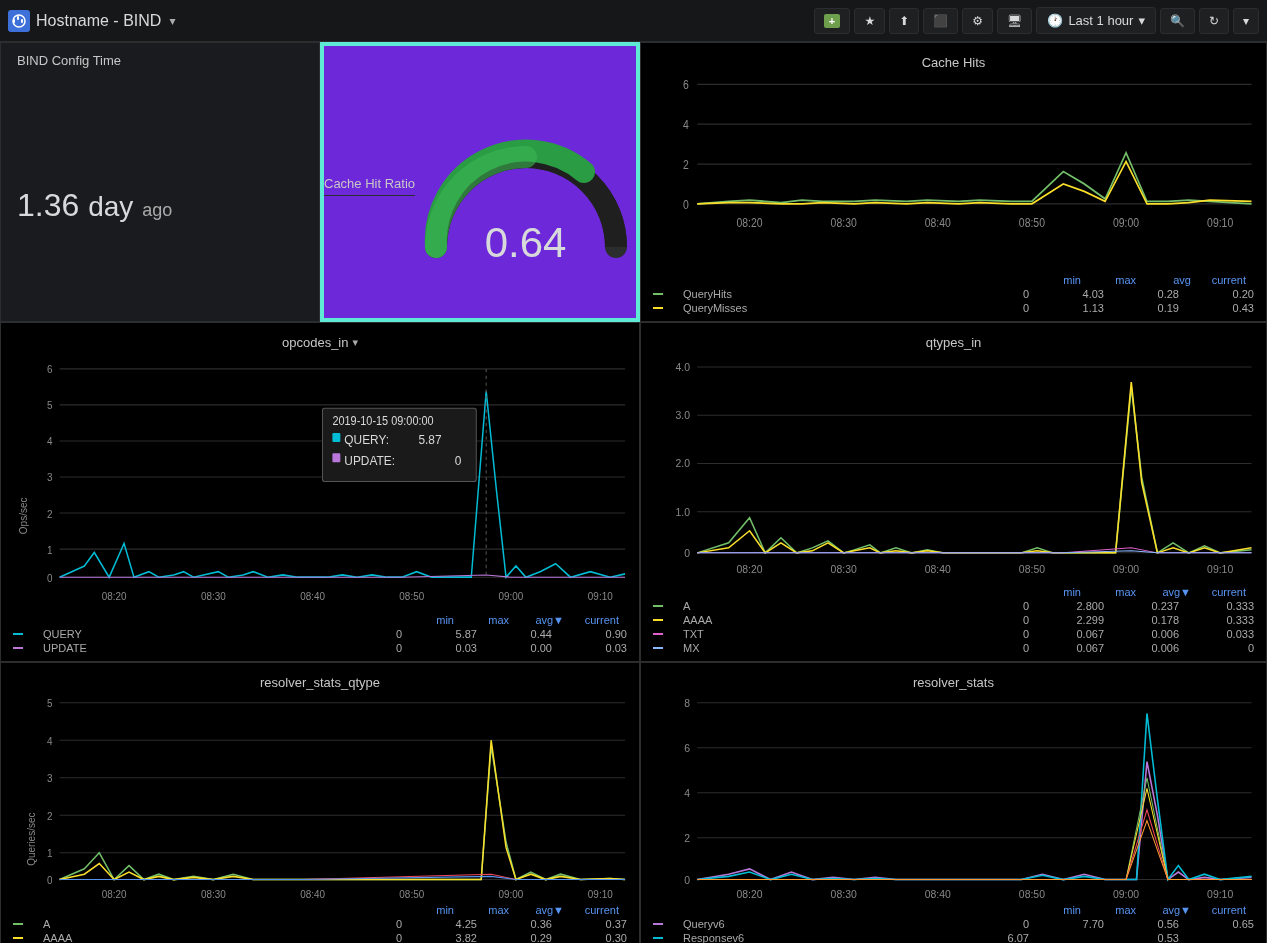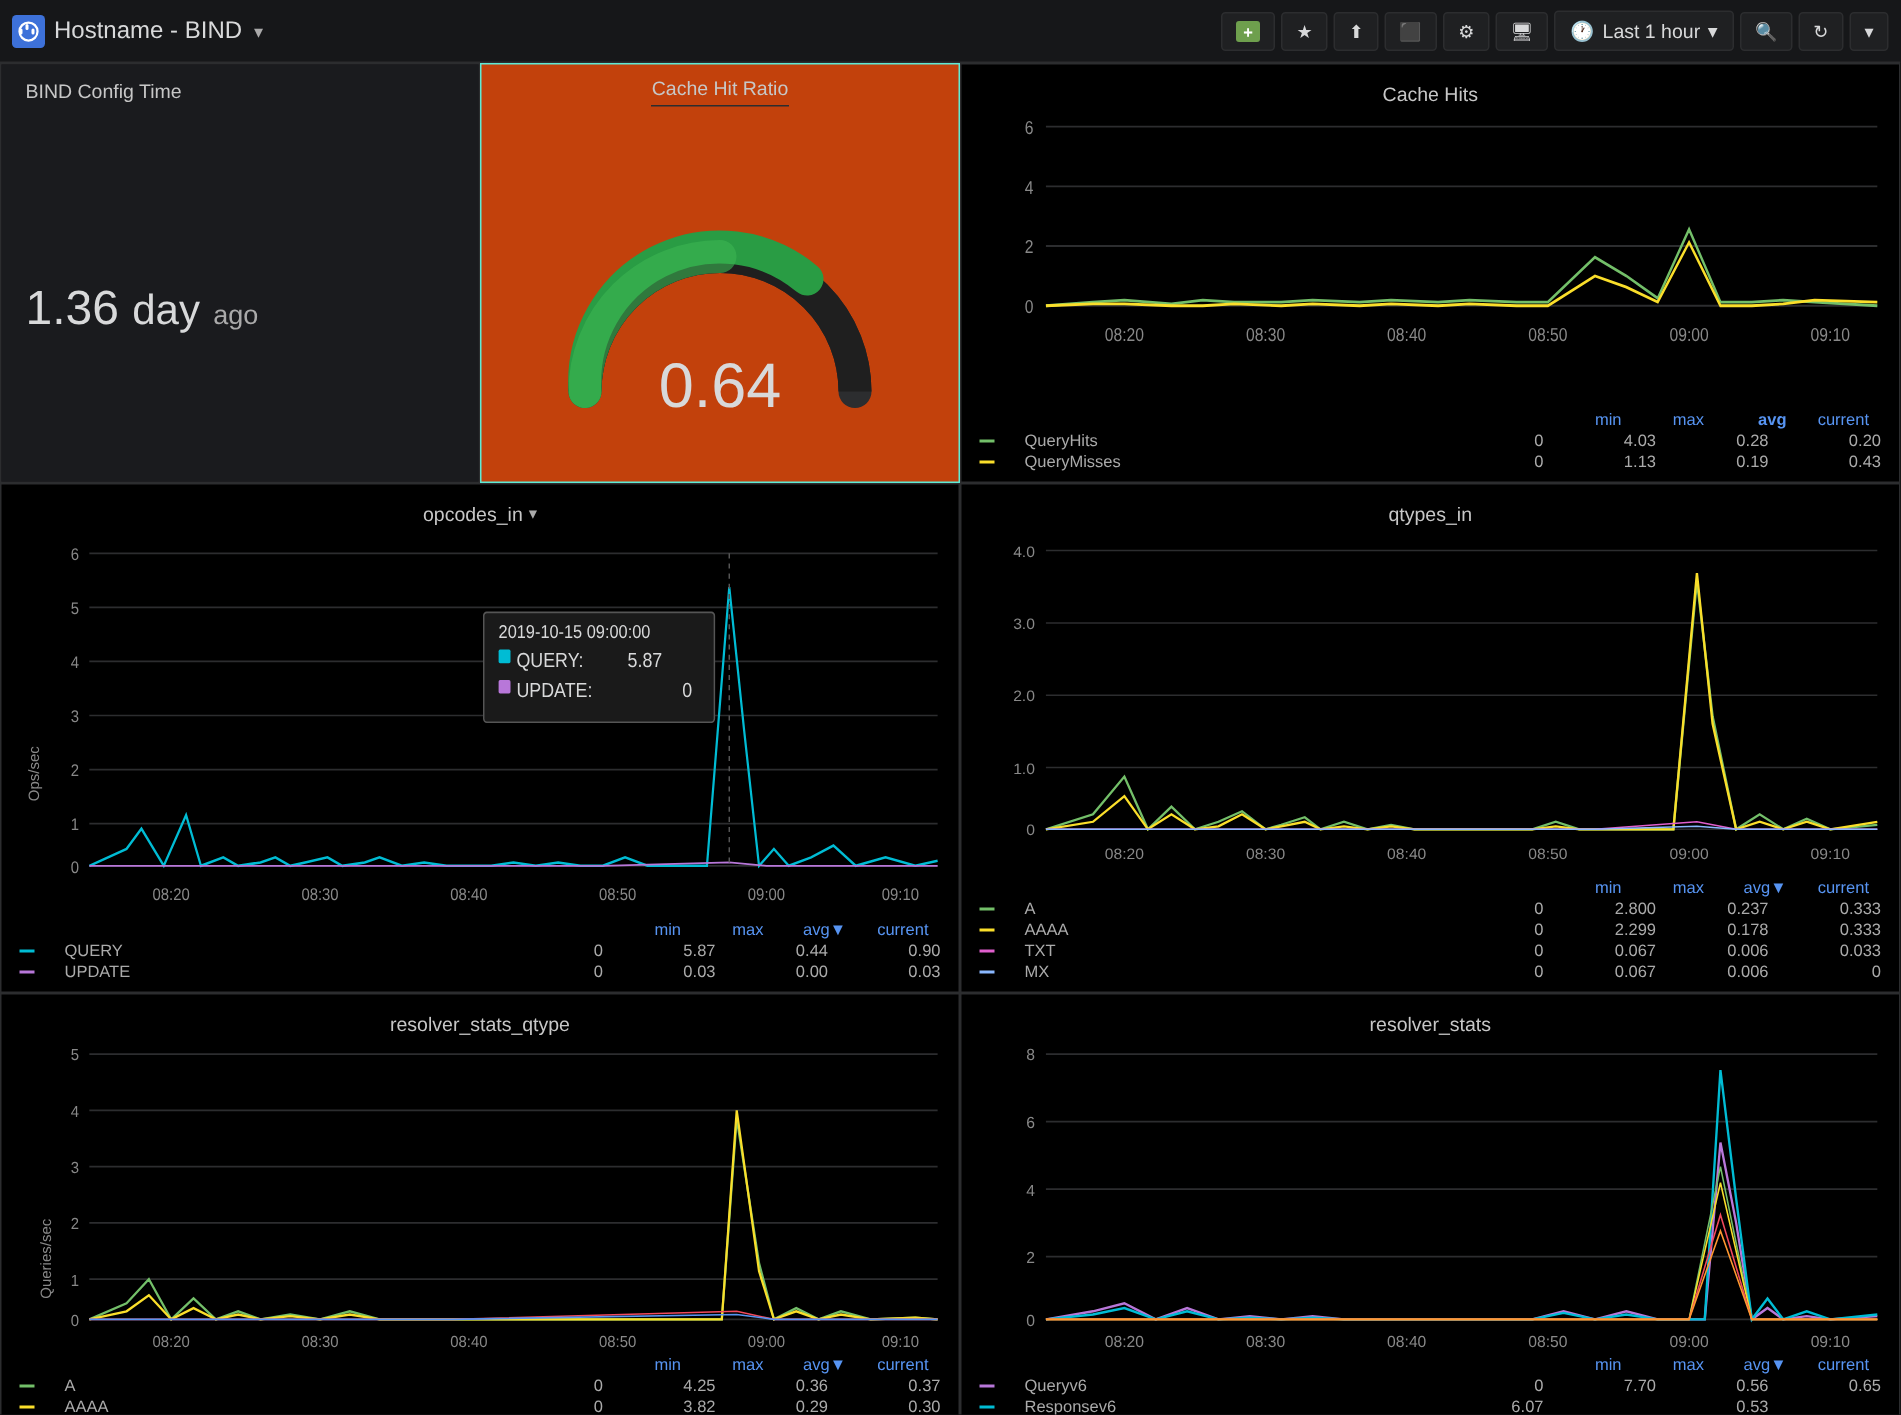--- a/index.html
+++ b/index.html
@@ -113,24 +113,24 @@
     .stat-value .unit {
       font-size: 28px;
     }
     .stat-value .suffix {
       font-size: 18px;
       color: #aaa;
     }
 
     
     .gauge-panel {
-      background: #c2410c;
-      border: 1px solid #5eead4;
-      display: flex;
-      flex-direction: column;
+      background: #6d28d9;
+      border: 4px solid #5eead4;
+      display: flex;
+      flex-direction: row;
       align-items: center;
       grid-column: 2;
       grid-row: 1;
     }
     .gauge-container {
       position: relative;
       width: 220px;
       height: 150px;
       margin-top: 20px;
     }
@@ -299,21 +299,21 @@
           <span>1.36</span>
           <span class="unit">day</span>
           <span class="suffix">ago</span>
         </div>
       </div>
     </div>
   </div>
 
   <div class="gauge-panel panel" style="grid-column:2;grid-row:1;">
     <div class="panel-title">Cache Hit Ratio</div>
-    <div style="flex:1;display:flex;flex-direction:column;justify-content:center;">
+    <div style="flex:1;display:flex;flex-direction:column;align-items:center;justify-content:center;">
       <div class="gauge-container">
         <svg width="220" height="150" viewBox="0 0 220 150">
 
           <path d="M 20 130 A 90 90 0 0 1 200 130" fill="none" stroke="#2c2d2f" stroke-width="22" stroke-linecap="round"></path>
 
           <path d="M 20 130 A 90 90 0 0 1 200 130" fill="none" stroke="#1f1f1f" stroke-width="22"></path>
 
           <path d="M 20 130 A 90 90 0 0 1 168 55" fill="none" stroke="#299c44" stroke-width="22" stroke-linecap="round"></path>
 
           <path d="M 20 130 A 90 90 0 0 1 110 40" fill="none" stroke="#3cb551" stroke-width="22" stroke-linecap="round" opacity="0.6"></path>
@@ -350,21 +350,21 @@
         <polyline points="50,106 80,104 100,103 130,105 150,103 170,104 200,104 220,103 250,104 270,103 300,104 320,103 350,104 370,104 400,80 420,90 440,102 460,65 480,104 500,104 520,103 540,104 580,106" fill="none" stroke="#73bf69" stroke-width="1.5"></polyline>
 
         <polyline points="50,106 80,105 100,105 130,106 150,106 170,105 200,106 220,105 250,106 270,105 300,106 320,105 350,106 370,106 400,90 420,96 440,104 460,72 480,106 500,106 520,105 540,103 580,104" fill="none" stroke="#fade2a" stroke-width="1.5"></polyline>
       </svg>
     </div>
     <div class="chart-legend">
       <div class="legend-header">
         <span class="legend-header-label"></span>
         <span class="legend-header-stat" style="color:#5794f2;">min</span>
         <span class="legend-header-stat" style="color:#5794f2;">max</span>
-        <span class="legend-header-stat" style="color:#5794f2;font-weight:bold;">avg</span>
+        <span class="legend-header-stat" style="color:#5794f2;">avg</span>
         <span class="legend-header-stat" style="color:#5794f2;">current</span>
       </div>
       <div class="legend-row">
         <div class="legend-color" style="background:#73bf69;"></div>
         <span class="legend-label">QueryHits</span>
         <span class="legend-stat">0</span>
         <span class="legend-stat">4.03</span>
         <span class="legend-stat">0.28</span>
         <span class="legend-stat">0.20</span>
       </div>

